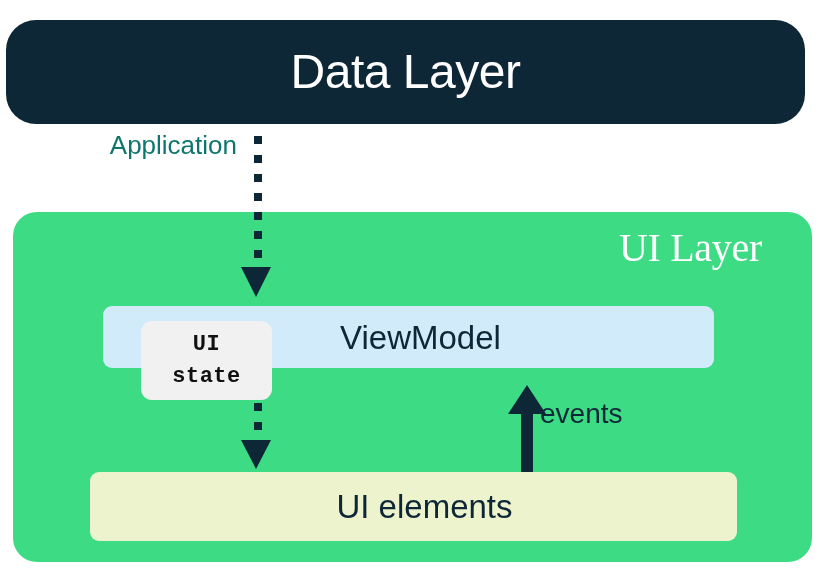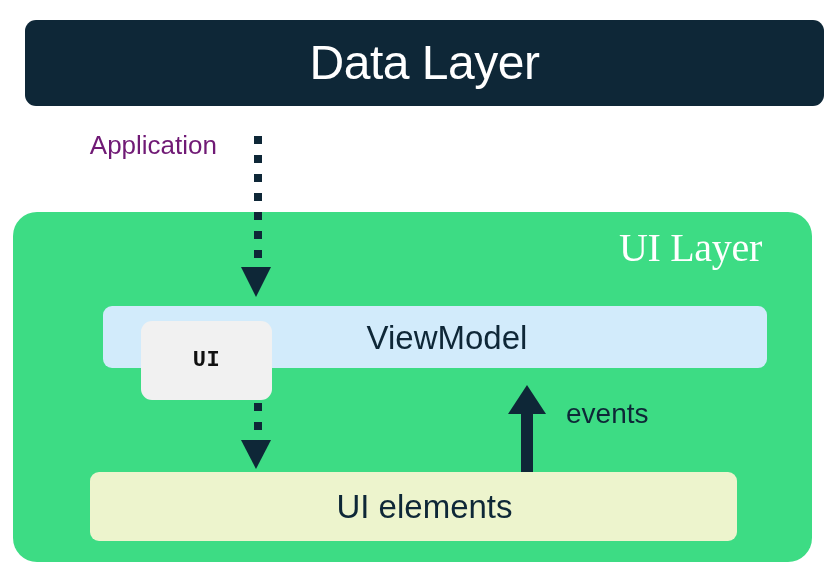--- a/index.html
+++ b/index.html
@@ -17,47 +17,47 @@
   }
 
   .diagram {
     position: absolute;
     inset: 0;
   }
 
   
   .data-layer {
     position: absolute;
-    left: 25px;
+    left: 6px;
     top: 20px;
     width: 799px;
-    height: 86px;
+    height: 104px;
     background: #0e2737;
-    border-radius: 11px;
+    border-radius: 30px;
     display: flex;
     align-items: center;
     justify-content: center;
     box-sizing: border-box;
   }
   .data-layer-title {
     color: #ffffff;
     font-size: 48px;
     font-weight: 400;
     letter-spacing: -0.5px;
     line-height: 1;
   }
 
   
   .app-data-label {
     position: absolute;
-    left: 39px;
+    left: 59px;
     top: 130px;
     width: 178px;
     text-align: right;
-    color: #701a75;
+    color: #0f766e;
     font-size: 26px;
     font-weight: 400;
     line-height: 1.18;
   }
 
   
   .ui-layer {
     position: absolute;
     left: 13px;
     top: 212px;
@@ -77,21 +77,21 @@
     letter-spacing: -0.3px;
     line-height: 1;
     font-family: Liberation Serif, serif;
   }
 
   
   .viewmodel-box {
     position: absolute;
     left: 103px;
     top: 306px;
-    width: 664px;
+    width: 611px;
     height: 62px;
     background: #d2ebfb;
     border-radius: 9px;
     display: flex;
     align-items: center;
     justify-content: center;
     box-sizing: border-box;
   }
   .viewmodel-label {
     color: #0e2737;
@@ -143,21 +143,21 @@
   .ui-elements-label {
     color: #0e2737;
     font-size: 33px;
     font-weight: 400;
     line-height: 1;
   }
 
   
   .events-label {
     position: absolute;
-    left: 566px;
+    left: 540px;
     top: 400px;
     color: #0e2737;
     font-size: 28px;
     font-weight: 400;
     line-height: 1;
   }
 
   
   .arrow-layer {
     position: absolute;
@@ -180,20 +180,21 @@
 
   <div class="ui-layer"></div>
   <div class="ui-layer-title">UI Layer</div>
 
   <div class="viewmodel-box">
     <span class="viewmodel-label">ViewModel</span>
   </div>
 
   <div class="ui-state-chip">
     <span class="ui-state-line">UI</span>
+    <span class="ui-state-line">state</span>
   </div>
 
   <div class="ui-elements-box">
     <span class="ui-elements-label">UI elements</span>
   </div>
 
   <div class="events-label">events</div>
 
   <svg class="arrow-layer" width="824" height="579" viewBox="0 0 824 579">
 

